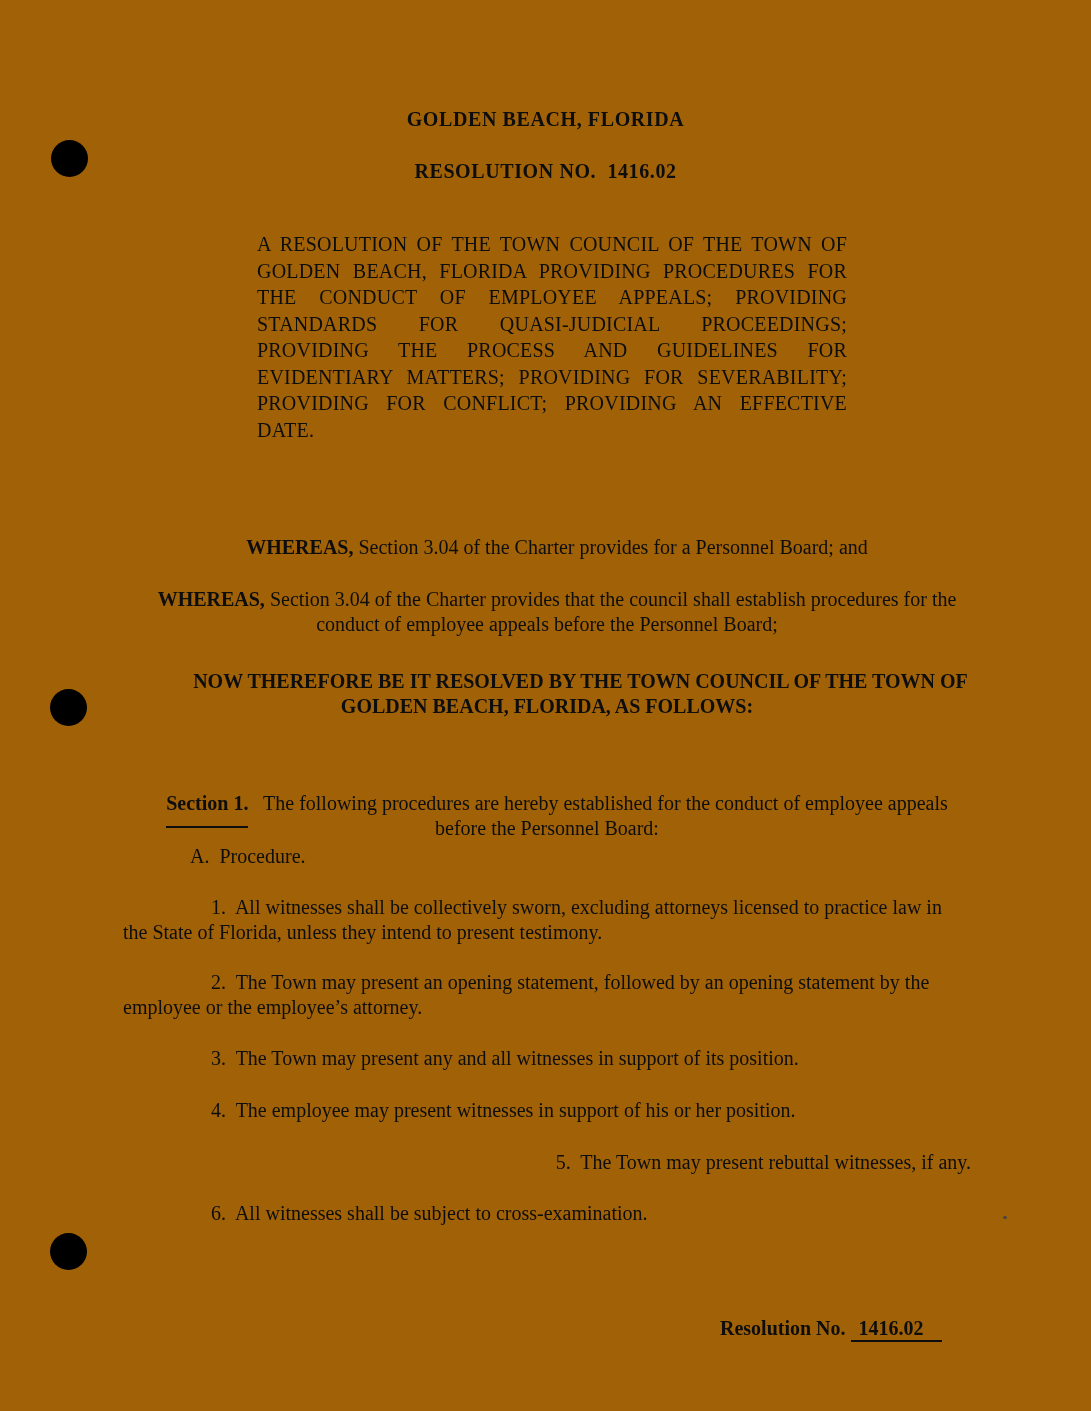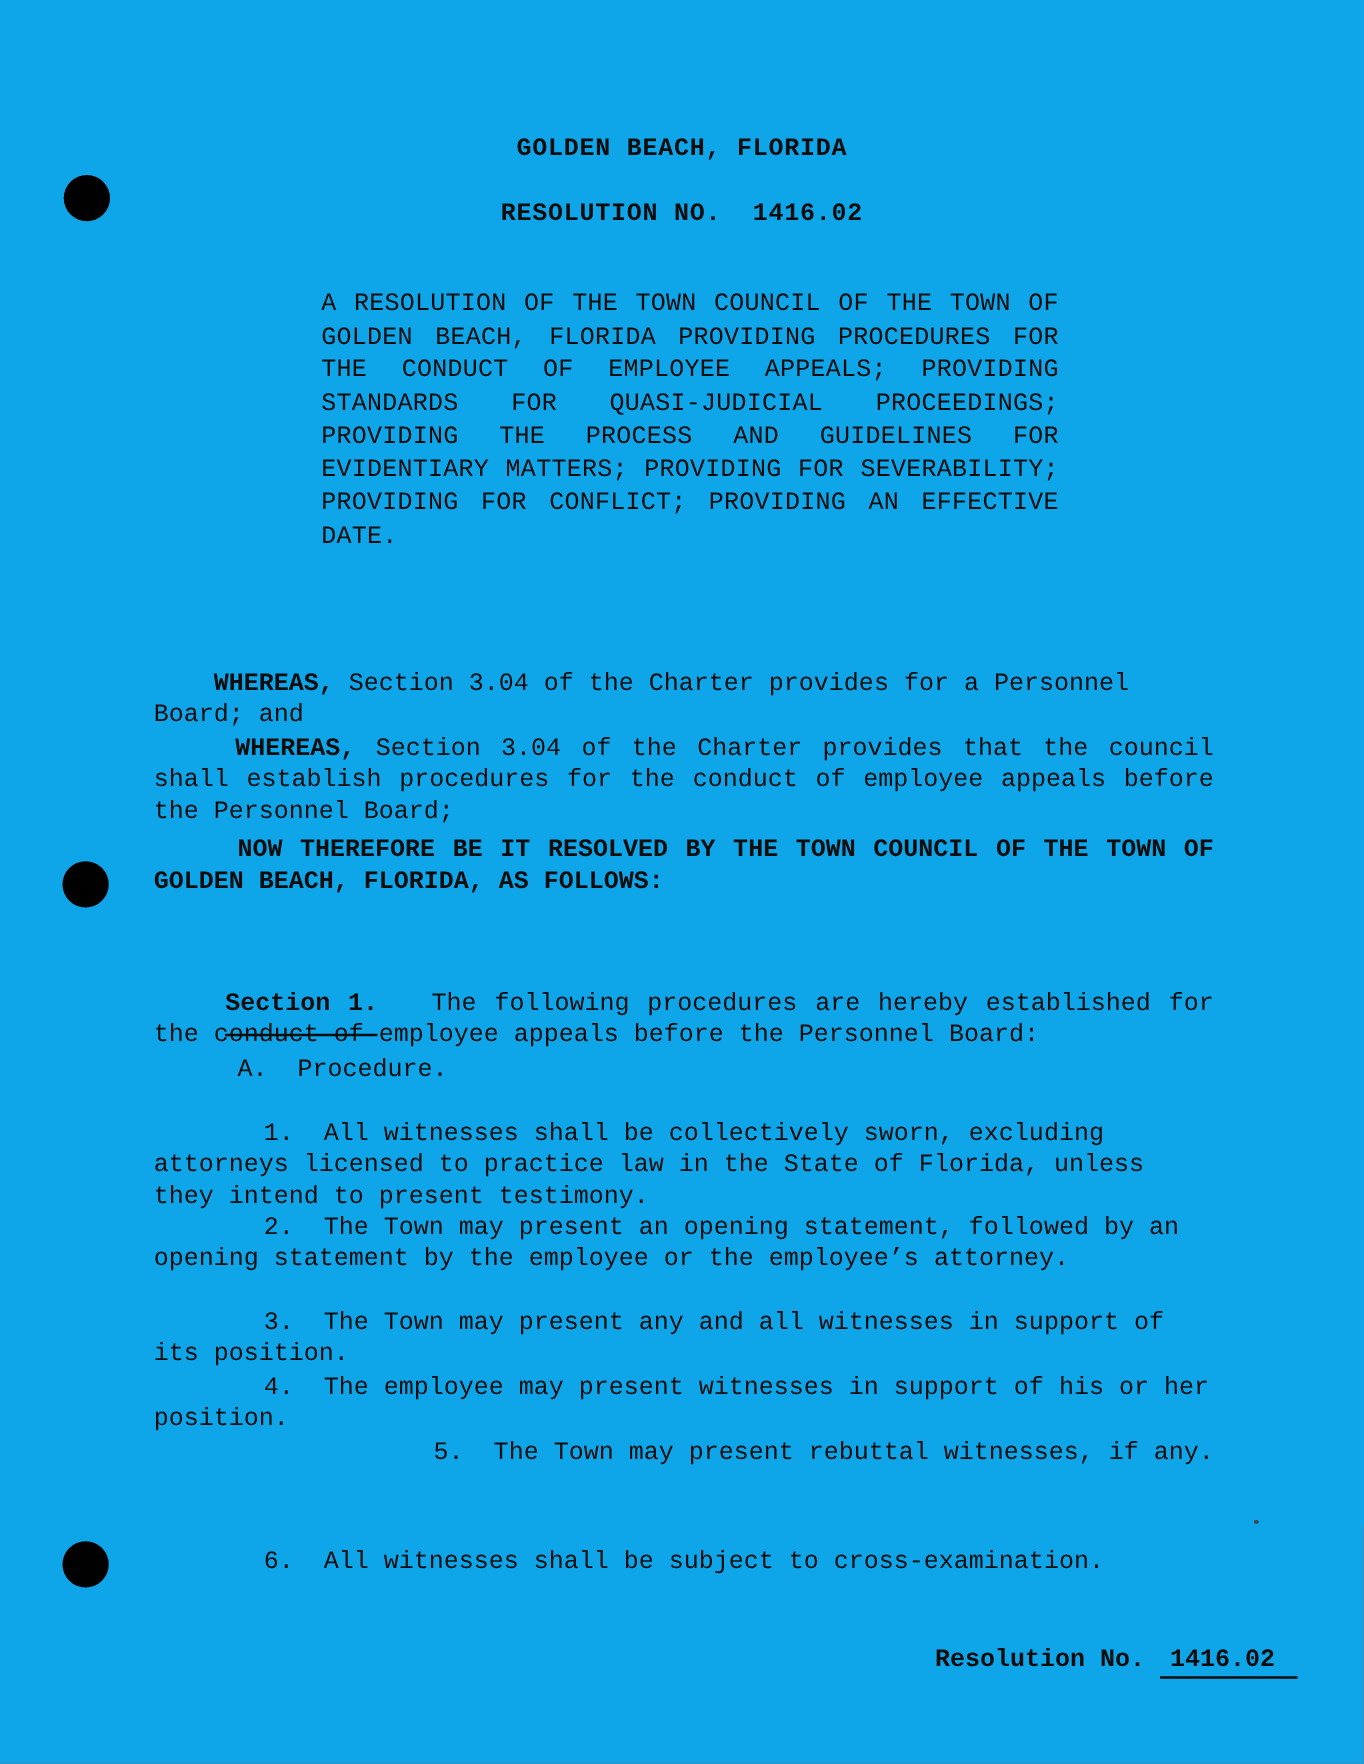--- a/index.html
+++ b/index.html
@@ -5,22 +5,22 @@
   html, body {
     margin: 0;
     padding: 0;
     background: #777;
   }
   .page {
     position: relative;
     width: 1091px;
     height: 1411px;
     margin: 0 auto;
-    background: #0ea5e9;
-    font-family: Liberation Mono, monospace;
+    background: #a16207;
+    font-family: Liberation Serif, serif;
     color: #0d0d0d;
     overflow: hidden;
   }
   .abs { position: absolute; }
 
   .heading {
     width: 1091px;
     left: 0;
     text-align: center;
     font-weight: bold;
@@ -39,21 +39,21 @@
   }
 
   .para {
     left: 123px;
     width: 848px;
     font-size: 20px;
     line-height: 25px;
     white-space: pre-wrap;
   }
   .justify { text-align: justify; }
-  .indent-67 { text-indent: 67px; }
+  .indent-67 { text-indent: 67px; text-align: center; }
   .indent-88 { text-indent: 88px; }
 
   .bold { font-weight: bold; }
 
   .section-label {
     font-weight: bold;
     border-bottom: 2px solid #0d0d0d;
     padding-bottom: 12px;
   }
 
@@ -123,19 +123,19 @@
   <div class="abs para indent-88" style="top:895px;">1.  All witnesses shall be collectively sworn, excluding attorneys licensed to practice law in the State of Florida, unless they intend to present testimony.</div>
 
   <div class="abs para indent-88" style="top:970px;">2.  The Town may present an opening statement, followed by an opening statement by the employee or the employee’s attorney.</div>
 
   <div class="abs para indent-88" style="top:1046px;">3.  The Town may present any and all witnesses in support of its position.</div>
 
   <div class="abs para indent-88" style="top:1098px;">4.  The employee may present witnesses in support of his or her position.</div>
 
   <div class="abs para indent-88" style="top:1150px;text-align:right;">5.  The Town may present rebuttal witnesses, if any.</div>
 
-  <div class="abs para indent-88" style="top:1201px;margin-top:36px;">6.  All witnesses shall be subject to cross-examination.</div>
+  <div class="abs para indent-88" style="top:1201px;">6.  All witnesses shall be subject to cross-examination.</div>
 
   <div class="abs footer-line" style="top:1294px;">
     <span>Resolution No.</span><span> </span><span class="footer-number">1416.02</span>
   </div>
 
 </div>
 
 </body></html>

